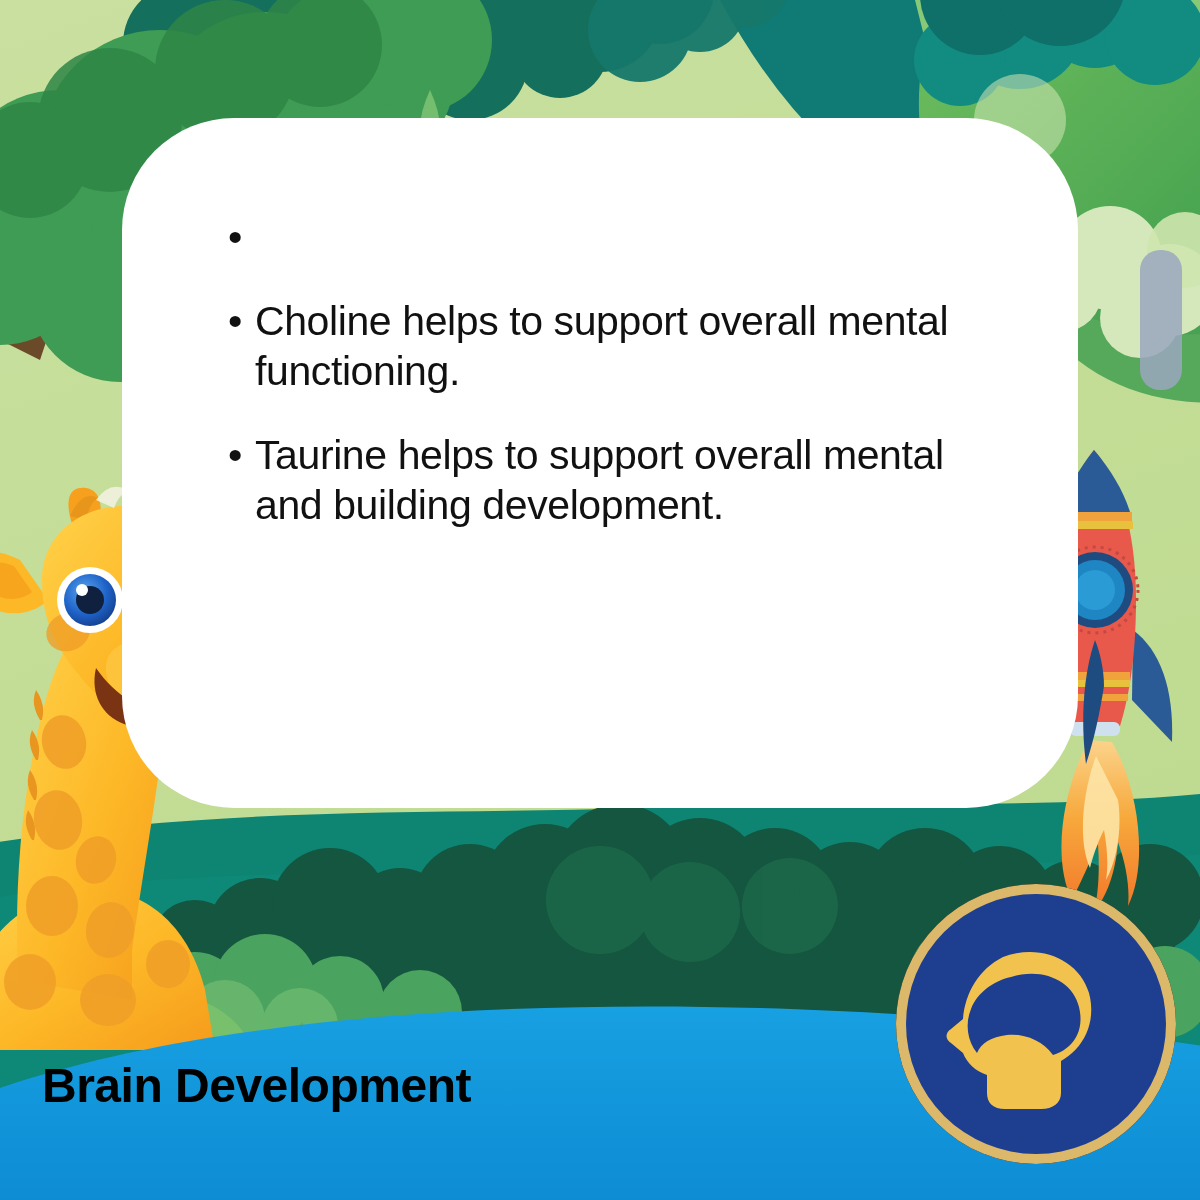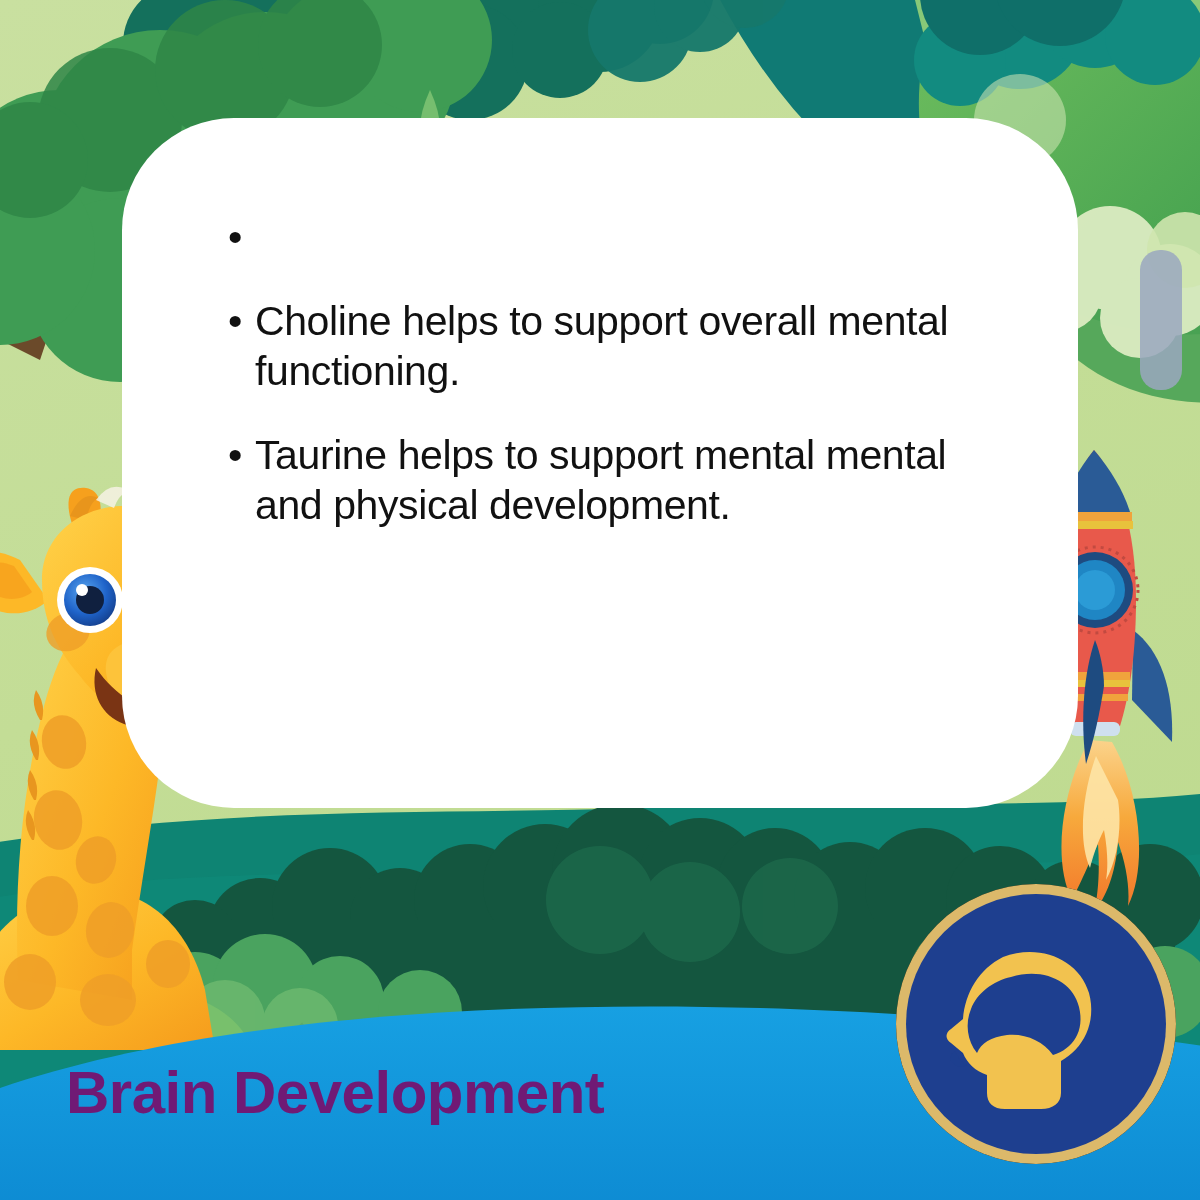--- a/index.html
+++ b/index.html
@@ -52,24 +52,24 @@
     line-height:1.22;
   }
   .bullet .txt{flex:1 1 auto;}
   .b1 .txt{max-width:720px;}
   .b2 .txt{max-width:830px;}
   .b3 .txt{max-width:700px;}
 
   
   .banner-title{
     position:absolute;
-    left:66px;
+    left:42px;
     top:1058px;
-    color:#701a75;
-    font-size:60px;
+    color:#000000;
+    font-size:48px;
     font-weight:700;
     letter-spacing:-0.5px;
     font-family:"Liberation Sans",sans-serif;
     white-space:nowrap;
   }
 
   
   .badge{
     position:absolute;
     left:893px;top:881px;
@@ -356,21 +356,21 @@
       <span class="dot">•</span>
     </div>
 
     <div class="bullet b2">
       <span class="dot">•</span>
       <span class="txt">Choline helps to support overall mental functioning.</span>
     </div>
 
     <div class="bullet b3">
       <span class="dot">•</span>
-      <span class="txt">Taurine helps to support mental mental and physical development.</span>
+      <span class="txt">Taurine helps to support overall mental and building development.</span>
     </div>
 
   </div>
 
   <svg class="badge" viewBox="0 0 286 286">
     <circle cx="143" cy="143" r="140" fill="#d9b濃66"></circle>
     <circle cx="143" cy="143" r="140" fill="#dcb96a"></circle>
     <circle cx="143" cy="143" r="130" fill="#1e3f8f"></circle>
     <path d="M110 76 C146 62 186 78 196 112 C204 142 190 168 168 180 L168 212 C168 222 160 228 148 228 L112 228 C100 228 94 222 94 212 L94 194 C82 190 74 182 70 172 L58 162 C52 158 52 152 58 148 L70 138 C72 112 86 88 110 76 Z" fill="#f2c24f"></path>
     <path d="M118 96 C150 86 180 100 186 126 C192 150 180 168 160 174 C150 160 132 152 114 154 C98 156 88 162 84 172 C74 160 72 142 78 128 C84 112 100 100 118 96 Z" fill="#1e3f8f"></path>

